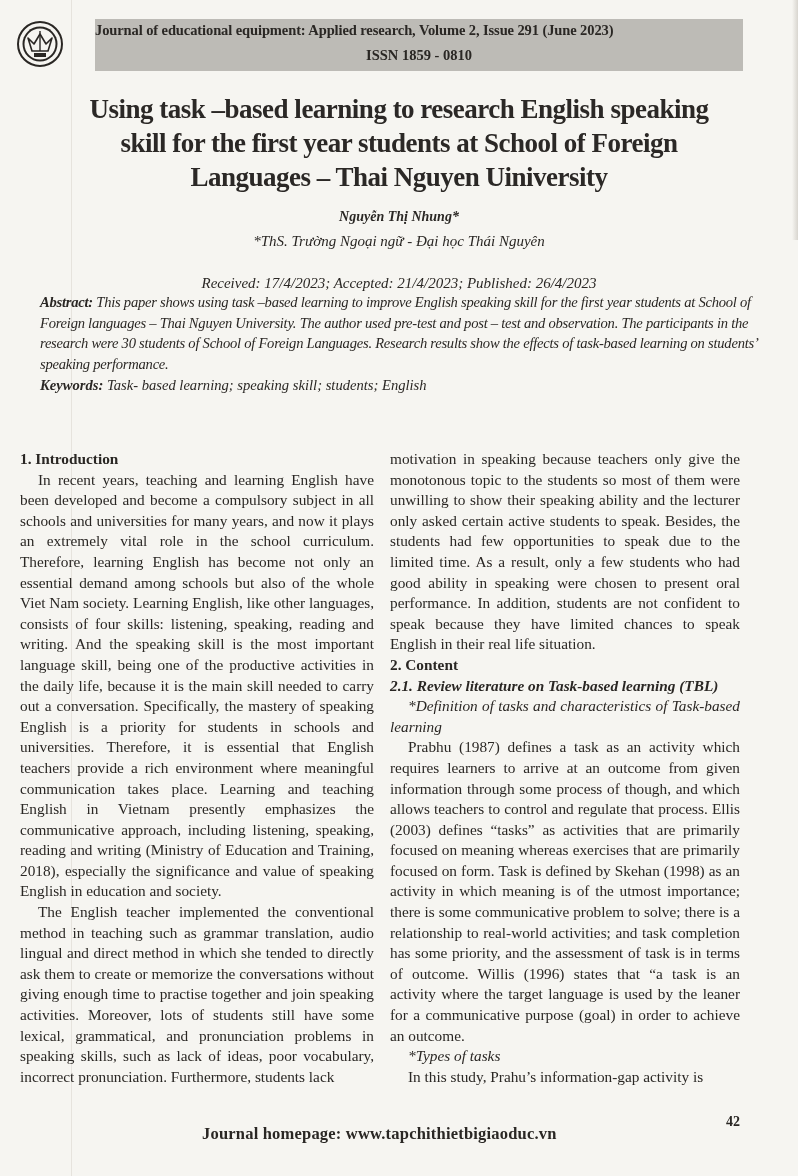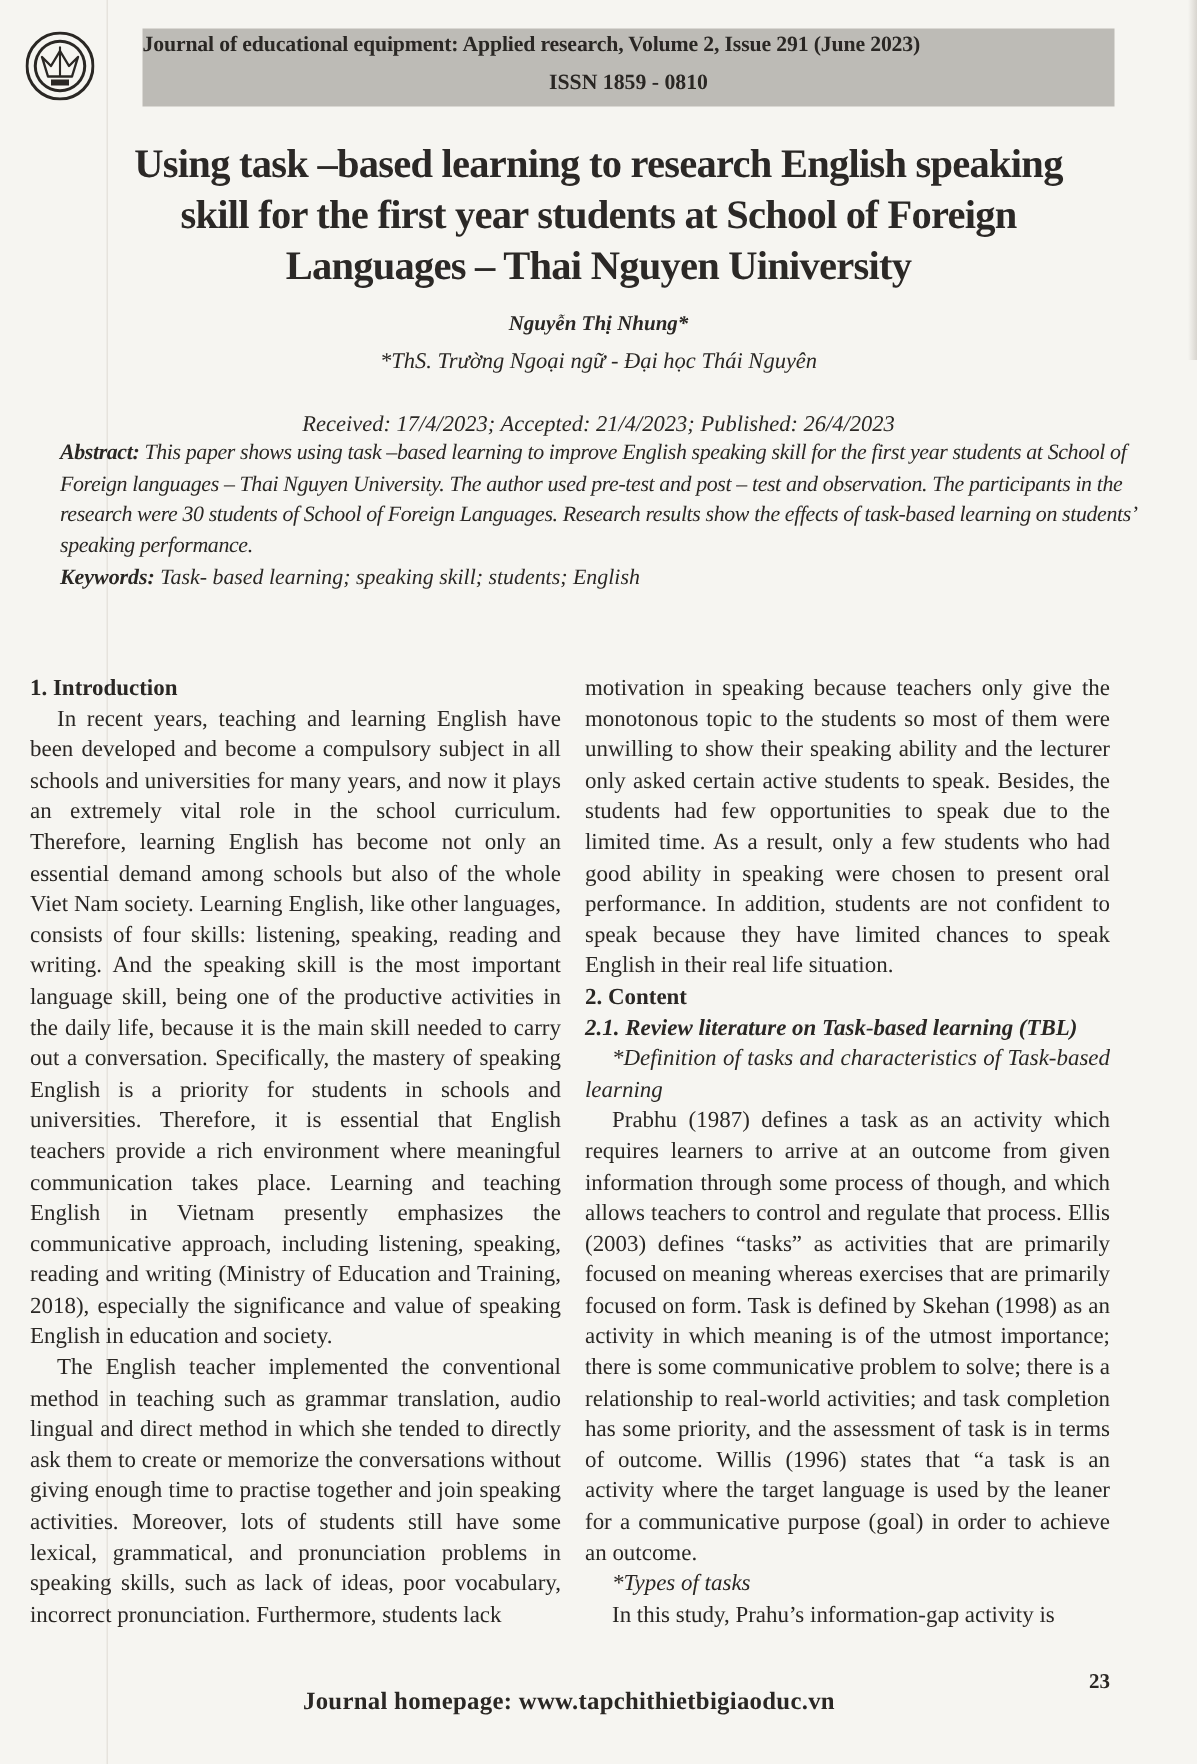--- a/index.html
+++ b/index.html
@@ -130,13 +130,13 @@
   <p>motivation in speaking because teachers only give the monotonous topic to the students so most of them were unwilling to show their speaking ability and the lecturer only asked certain active students to speak. Besides, the students had few opportunities to speak due to the limited time. As a result,  only a few students who had good ability in speaking were chosen to present oral performance.  In addition, students are not confident to speak because they have limited chances to speak English in their real life situation.</p>
   <p class="sec-head">2. Content</p>
   <p class="sub-head">2.1. Review literature on Task-based learning (TBL)</p>
   <p class="ital indent">*Definition of tasks and characteristics of Task-based learning</p>
   <p class="indent">Prabhu (1987) defines a task as an activity which requires learners to arrive at an outcome from given information through some process of though, and which allows teachers to control and regulate that process. Ellis (2003) defines “tasks” as activities that are primarily focused on meaning whereas exercises that are primarily focused on form. Task is defined by Skehan (1998) as an activity in which meaning is of the utmost importance; there is some communicative problem to solve; there is a relationship to real-world activities; and task completion has some priority, and the assessment of task is in terms of outcome.  Willis (1996) states that “a task is an activity where the target language is used by the leaner for a communicative purpose (goal) in order to achieve an outcome.</p>
   <p class="ital indent">*Types of tasks</p>
   <p class="indent">In this study,  Prahu’s information-gap activity is</p>
 </div>
 
 <div class="footer">Journal homepage: www.tapchithietbigiaoduc.vn</div>
-<div class="page-num">23</div>
+<div class="page-num">42</div>
 
 </body></html>

